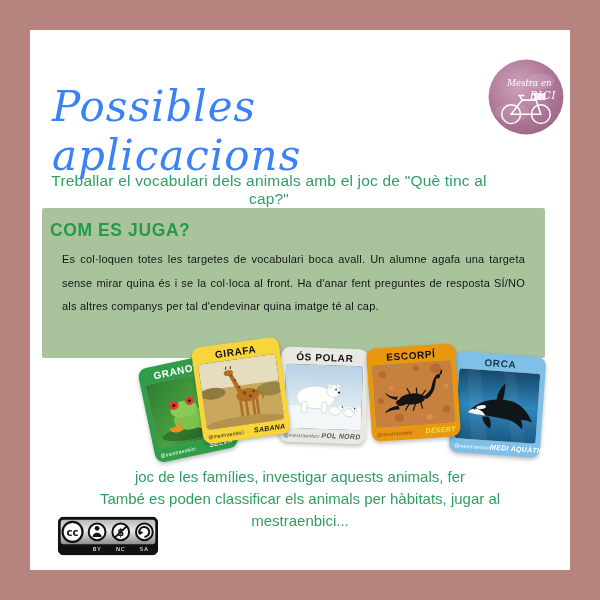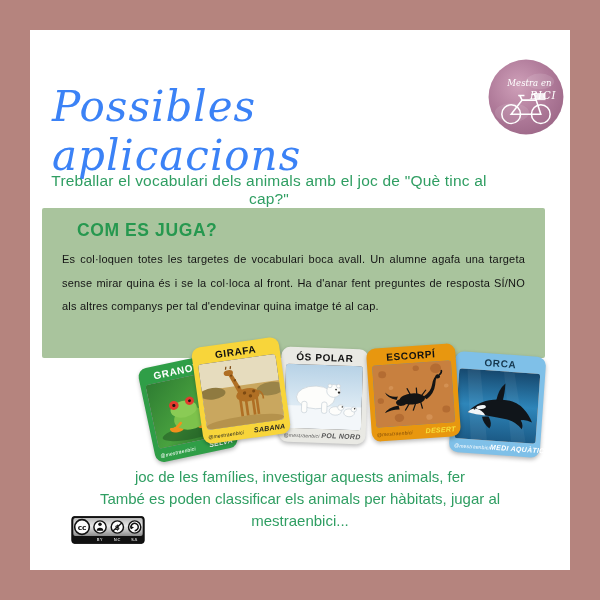--- a/index.html
+++ b/index.html
@@ -15,21 +15,21 @@
   .title{position:absolute;left:22px;top:52px;width:420px;margin:0;
     font-family:"DejaVu Serif","Liberation Serif",serif;font-style:italic;font-weight:400;
     font-size:42px;color:#3b82f6;letter-spacing:1px;}
 
   
   .tagline{position:absolute;left:0;top:142px;width:478px;margin:0;text-align:center;
     font-size:15.5px;color:#2f9e62;letter-spacing:.2px;}
 
   
   .howto{position:absolute;left:12px;top:178px;width:503px;height:150px;background:#a9c49d;border-radius:2px;}
-  .howto h2{margin:0;padding:12px 0 0 35px;font-size:17.5px;font-weight:bold;color:#26984f;letter-spacing:.6px;}
+  .howto h2{margin:0;padding:12px 0 0 8px;font-size:17.5px;font-weight:bold;color:#26984f;letter-spacing:.6px;}
   .howto p{margin:0;padding:7px 20px 0 20px;font-size:11px;line-height:23.5px;color:#141414;
     text-align:justify;letter-spacing:.2px;}
 
   
   .card{position:absolute;border-radius:9px;padding:3px 5px 4px 5px;display:flex;flex-direction:column;
     box-shadow:0 2px 4px rgba(0,0,0,.28);box-sizing:border-box;}
   .card-title{text-align:center;font-weight:bold;font-size:10px;letter-spacing:.6px;line-height:14px;white-space:nowrap;overflow:hidden;}
   .card-photo{flex:1;border-radius:3px;overflow:hidden;position:relative;background:#888;}
   .card-photo svg{position:absolute;left:0;top:0;width:100%;height:100%;}
   .card-footer{display:flex;justify-content:space-between;align-items:baseline;padding-top:3px;}
@@ -46,21 +46,21 @@
   .card-escorpi .card-title{color:#111111;}
   .card-escorpi .handle{color:rgba(70,30,0,.65);} .card-escorpi .habitat{color:#f7e23c;}
   .card-orca{left:422px;top:324px;width:91px;height:101px;transform:rotate(4deg);background:#7fc0e8;z-index:1;}
   .card-orca .card-title{color:#16384f;} .card-orca .card-footer{color:#ffffff;}
 
   
   .footer-note{position:absolute;left:35px;top:436px;width:470px;text-align:center;
     color:#2f9e62;font-size:15px;line-height:22px;}
 
   
-  .cc-badge{position:absolute;left:28px;top:486px;width:100px;height:28px;}
+  .cc-badge{position:absolute;left:28px;top:486px;width:100px;height:40px;}
   .cc-badge svg{width:100%;height:100%;}
 </style>
 </head>
 <body>
 
 <div id="page">
   <div id="content">
 
     <div class="logo">
       <svg viewBox="0 0 100 100">

